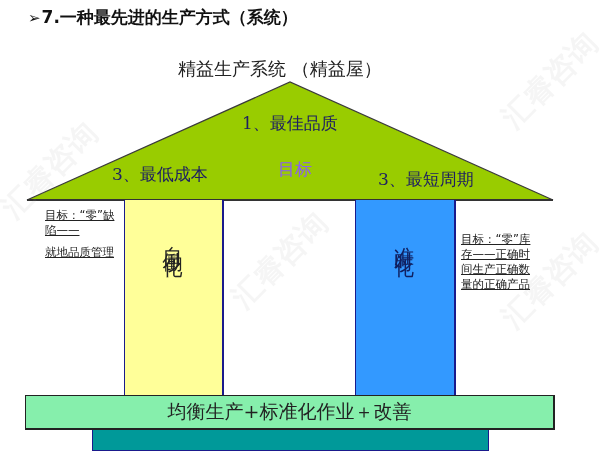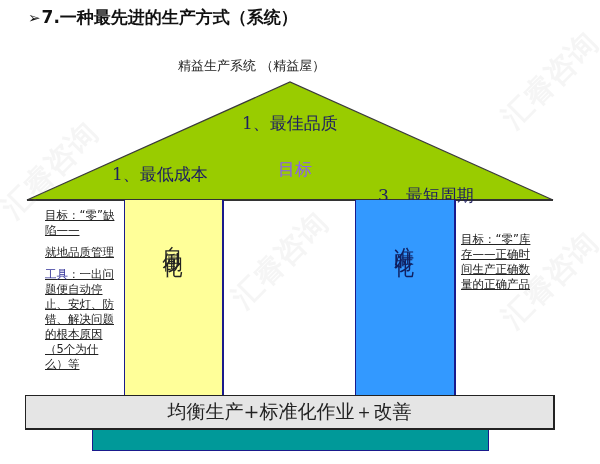--- a/index.html
+++ b/index.html
@@ -9,21 +9,21 @@
     font-family: "DejaVu Sans", "Liberation Sans", sans-serif;
     color: #222;
   }
   .abs { position: absolute; }
   .heading {
     left: 28px; top: 6px; font-size: 17px; font-weight: bold; color: #111;
     letter-spacing: 0px; white-space: nowrap;
   }
   .heading .arrow { font-size: 15px; margin-right: 1px; }
   .subtitle {
-    left: 178px; top: 57px; font-size: 13px; color: #222; white-space: nowrap;
+    left: 178px; top: 57px; font-size: 18px; color: #222; white-space: nowrap;
     font-family: "DejaVu Serif", "Liberation Serif", serif;
   }
   svg.roof { left: 0; top: 0; }
   .roof-text {
     font-size: 17px; color: #1f2060; white-space: nowrap;
     font-family: "DejaVu Serif", "Liberation Serif", serif;
   }
   .goal-text { color: #8b5cf6; }
   .col {
     top: 200px; height: 195px; box-sizing: border-box;
@@ -41,21 +41,21 @@
   .col-blue .col-label { color: #102060; }
   .side-text {
     font-size: 11.5px; line-height: 15px; color: #222;
   }
   .side-text p { margin: 0 0 7px 11px; text-decoration: underline; }
   .tool-label { color: #333399; }
   .left-text { left: 34px; top: 208px; width: 82px; }
   .right-text { left: 450px; top: 232px; width: 82px; }
   .base-bar {
     left: 25px; top: 395px; width: 530px; height: 35px; box-sizing: border-box;
-    background: #e5e5e5; border: 1.5px solid #222; border-right-width: 2px; border-bottom-width: 2px;
+    background: #86efac; border: 1.5px solid #222; border-right-width: 2px; border-bottom-width: 2px;
     display: flex; align-items: center; justify-content: center;
     font-size: 19px; color: #222;
     font-family: "DejaVu Serif", "Liberation Serif", serif;
     z-index: 2;
   }
   .foundation {
     left: 92px; top: 429px; width: 397px; height: 22px; box-sizing: border-box;
     background: #009999; border: 1px solid #1a1a8c; border-top: none;
     z-index: 1;
   }
@@ -73,28 +73,27 @@
 </div>
 
 <div class="abs subtitle">精益生产系统 （精益屋）</div>
 
 <svg class="abs roof" width="600" height="464">
   <polygon points="27,200 290,82 553,200" fill="#99cc00" stroke="#3a3a3a" stroke-width="1.2"></polygon>
   <line x1="27" y1="200" x2="553" y2="200" stroke="#333" stroke-width="2"></line>
 </svg>
 
 <div class="abs roof-text" style="left:242px; top:112px;">1、最佳品质</div>
-<div class="abs roof-text" style="left:112px; top:163px;">1、最低成本</div>
+<div class="abs roof-text" style="left:112px; top:163px;">3、最低成本</div>
 <div class="abs roof-text goal-text" style="left:278px; top:158px;">目标</div>
-<div class="abs roof-text" style="left:378px; top:184px;">3、最短周期</div>
+<div class="abs roof-text" style="left:378px; top:168px;">3、最短周期</div>
 
 <div class="abs side-text left-text">
   <p>目标：“零”缺陷——</p>
   <p>就地品质管理</p>
-  <p><span class="tool-label">工具</span><span>：一出问题便自动停止、安灯、防错、解决问题的根本原因（5个为什么）等</span></p>
 </div>
 
 <div class="abs col col-yellow">
   <div class="col-label">自働化</div>
 </div>
 <div class="abs col col-blue">
   <div class="col-label">准时化</div>
 </div>
 
 <div class="abs side-text right-text">

